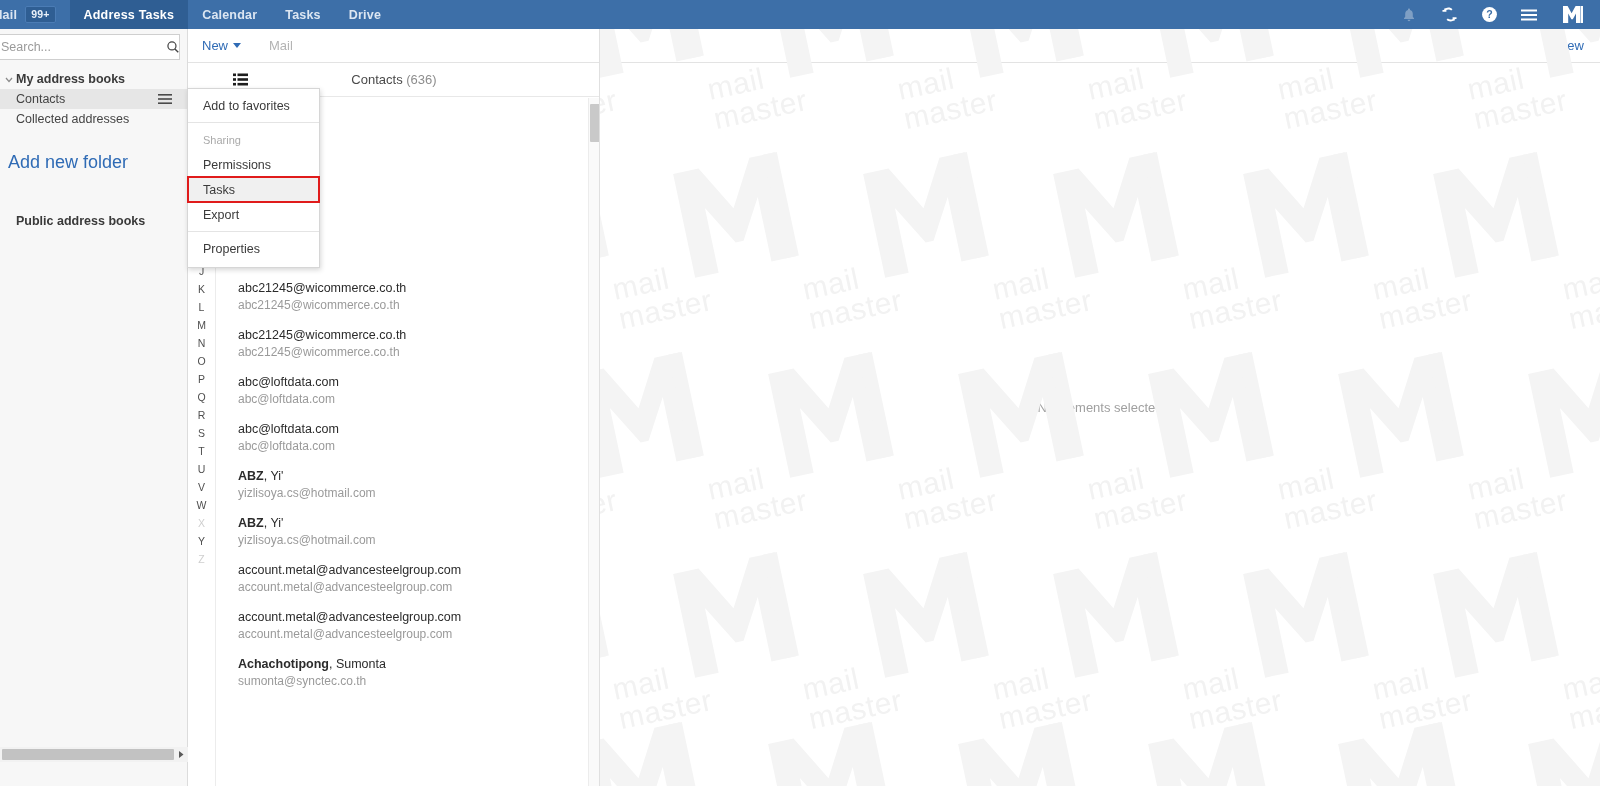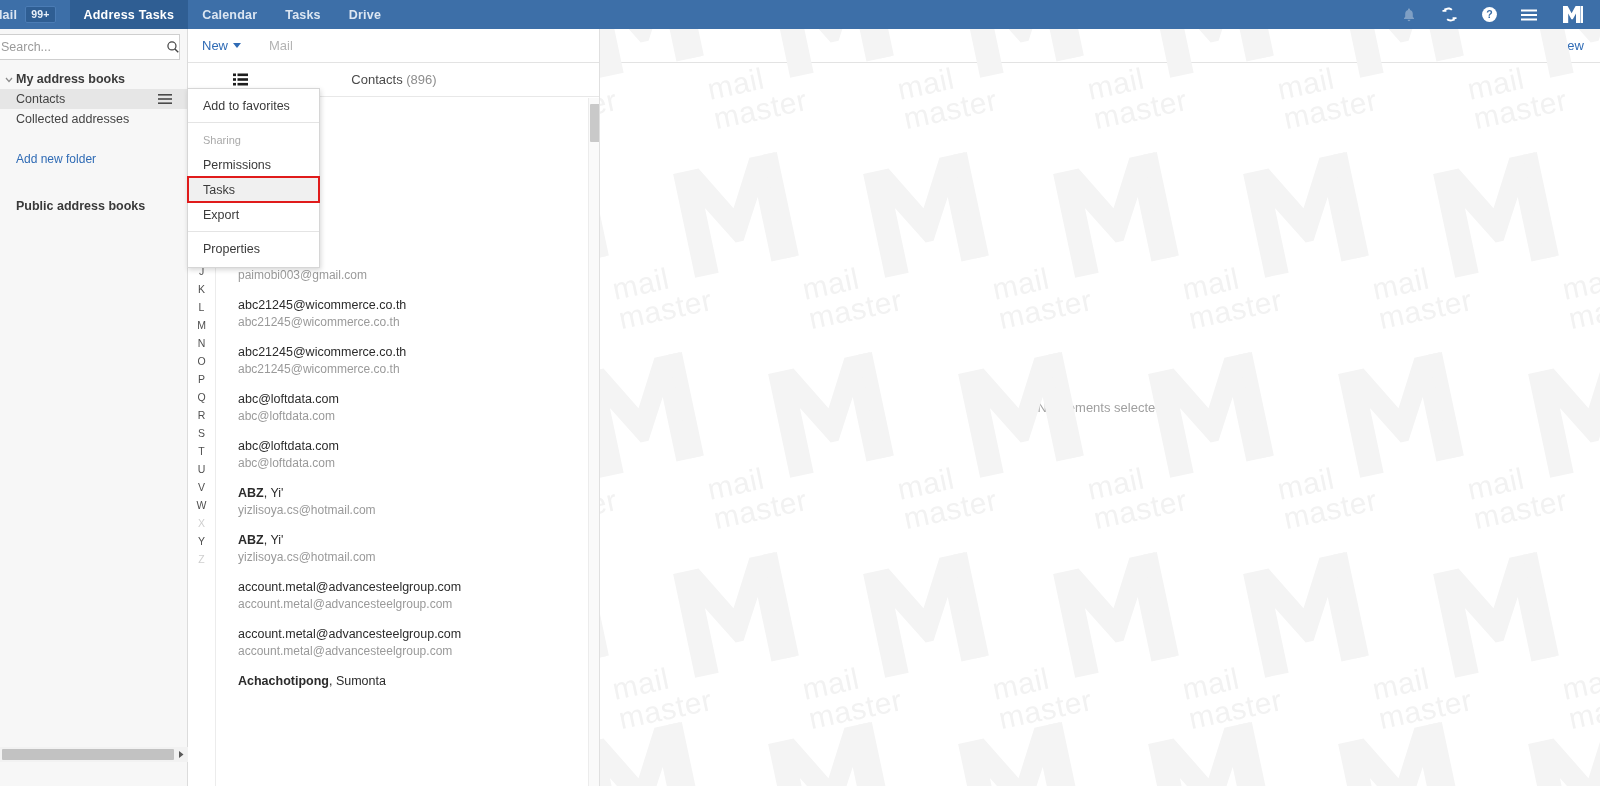--- a/index.html
+++ b/index.html
@@ -140,27 +140,27 @@
     position: relative;
   }
   .tree-item.selected { background: #e6e6e6; }
   .tree-item .menu-handle {
     position: absolute; right: 16px; top: 50%; transform: translateY(-50%);
     cursor: pointer;
     display: flex; align-items: center;
   }
   .tree-link {
     display: block;
-    padding-left: 16px;
+    padding-left: 8px;
     margin-top: 23px;
-    font-size: 12px;
+    font-size: 18px;
     color: #2f6bb5;
     cursor: pointer;
   }
-  .tree-group.public { margin-top: 30px; }
+  .tree-group.public { margin-top: 38px; }
 
   .sb-scroll {
     position: absolute; left: 0; bottom: 24px;
     width: 188px; height: 15px;
     background: #f2f2f2;
     display: flex; align-items: center;
   }
   .sb-thumb {
     height: 11px; width: 172px; margin-left: 2px;
     background: #c2c2c2; border-radius: 1px;
@@ -889,21 +889,21 @@
           <rect x="0" y="0.5" width="3" height="2.6" fill="#1d1d1d"></rect>
             <rect x="4.5" y="0.5" width="10.5" height="2.6" fill="#1d1d1d"></rect>
           <rect x="0" y="5.2" width="3" height="2.6" fill="#1d1d1d"></rect>
             <rect x="4.5" y="5.2" width="10.5" height="2.6" fill="#1d1d1d"></rect>
           <rect x="0" y="9.9" width="3" height="2.6" fill="#1d1d1d"></rect>
             <rect x="4.5" y="9.9" width="10.5" height="2.6" fill="#1d1d1d"></rect>
         </svg>
       </span>
       <div class="list-title">
         <span>Contacts</span>
-        <span class="count">(896)</span>
+        <span class="count">(636)</span>
       </div>
     </div>
 
     <div class="listbody">
       <div class="alpha" id="alpha-index">
           <div class="alpha-letter">A</div>
           <div class="alpha-letter">B</div>
           <div class="alpha-letter">C</div>
           <div class="alpha-letter">D</div>
           <div class="alpha-letter">E</div>
@@ -937,21 +937,20 @@
           <div class="contact">
             <div class="name">…m</div>
             <div class="email">…m</div>
           </div>
           <div class="contact">
             <div class="name">…ail.com</div>
             <div class="email">…ail.com</div>
           </div>
           <div class="contact">
             <div class="name"><b>aaa</b>, Tanut</div>
-            <div class="email">paimobi003@gmail.com</div>
           </div>
           <div class="contact">
             <div class="name">abc21245@wicommerce.co.th</div>
             <div class="email">abc21245@wicommerce.co.th</div>
           </div>
           <div class="contact">
             <div class="name">abc21245@wicommerce.co.th</div>
             <div class="email">abc21245@wicommerce.co.th</div>
           </div>
           <div class="contact">
@@ -973,20 +972,21 @@
           <div class="contact">
             <div class="name">account.metal@advancesteelgroup.com</div>
             <div class="email">account.metal@advancesteelgroup.com</div>
           </div>
           <div class="contact">
             <div class="name">account.metal@advancesteelgroup.com</div>
             <div class="email">account.metal@advancesteelgroup.com</div>
           </div>
           <div class="contact">
             <div class="name"><b>Achachotipong</b>, Sumonta</div>
+            <div class="email">sumonta@synctec.co.th</div>
           </div>
         </div>
       <div class="vscroll">
         <div class="vthumb"></div>
       </div>
     </div>
     <div class="list-divider"></div>
   </div>
 
   <div class="detail">

